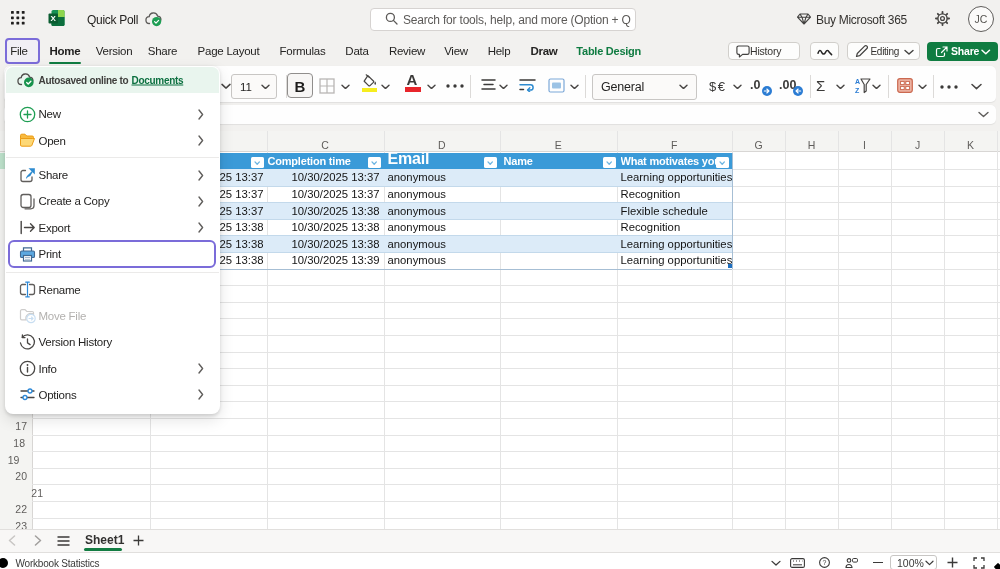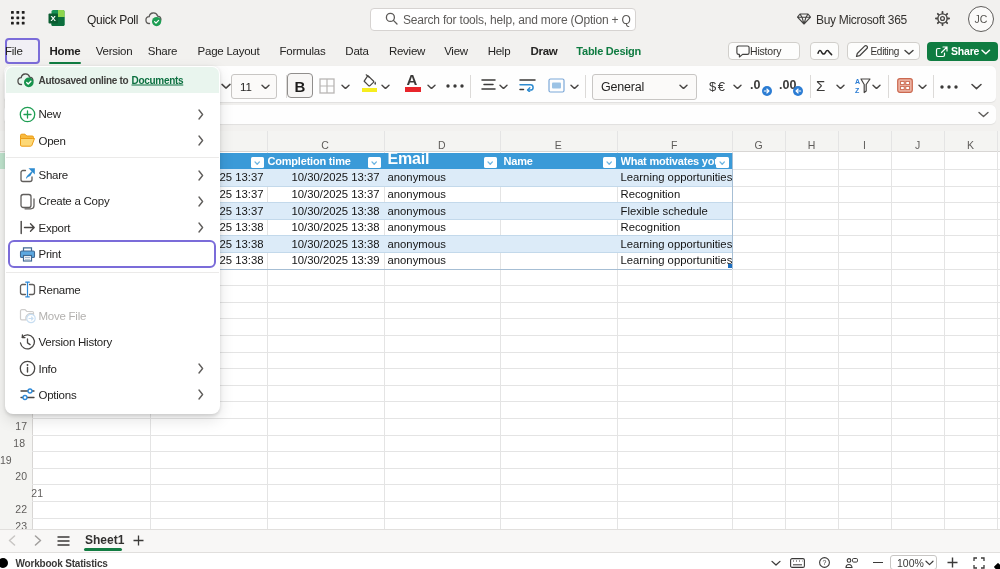--- a/index.html
+++ b/index.html
@@ -57,21 +57,21 @@
 <div class="abs" style="left:558.2px;top:144.8px;transform:translate(-50%,-50%);font-size:10.5px;color:#5f5d5b">E</div>
 <div class="abs" style="left:674.2px;top:144.8px;transform:translate(-50%,-50%);font-size:10.5px;color:#5f5d5b">F</div>
 <div class="abs" style="left:758.5px;top:144.8px;transform:translate(-50%,-50%);font-size:10.5px;color:#5f5d5b">G</div>
 <div class="abs" style="left:811.5px;top:144.8px;transform:translate(-50%,-50%);font-size:10.5px;color:#5f5d5b">H</div>
 <div class="abs" style="left:864.5px;top:144.8px;transform:translate(-50%,-50%);font-size:10.5px;color:#5f5d5b">I</div>
 <div class="abs" style="left:917.5px;top:144.8px;transform:translate(-50%,-50%);font-size:10.5px;color:#5f5d5b">J</div>
 <div class="abs" style="left:970.5px;top:144.8px;transform:translate(-50%,-50%);font-size:10.5px;color:#5f5d5b">K</div>
 <div class="abs" style="left:0;top:409.7px;width:27px;transform:translateY(-50%);font-size:10.5px;color:#5f5d5b;text-align:right">16</div>
 <div class="abs" style="left:0;top:426.3px;width:27px;transform:translateY(-50%);font-size:10.5px;color:#5f5d5b;text-align:right">17</div>
 <div class="abs" style="left:0;top:442.9px;width:25px;transform:translateY(-50%);font-size:10.5px;color:#5f5d5b;text-align:right">18</div>
-<div class="abs" style="left:0;top:459.5px;width:27px;transform:translateY(-50%);font-size:10.5px;color:#5f5d5b;text-align:left">19</div>
+<div class="abs" style="left:0;top:459.5px;width:27px;transform:translateY(-50%);font-size:10.5px;color:#5f5d5b;text-align:center">19</div>
 <div class="abs" style="left:0;top:476.1px;width:27px;transform:translateY(-50%);font-size:10.5px;color:#5f5d5b;text-align:right">20</div>
 <div class="abs" style="left:16px;top:492.7px;width:27px;transform:translateY(-50%);font-size:10.5px;color:#5f5d5b;text-align:right">21</div>
 <div class="abs" style="left:0;top:509.3px;width:27px;transform:translateY(-50%);font-size:10.5px;color:#5f5d5b;text-align:right">22</div>
 <div class="abs" style="left:0;top:525.9px;width:27px;transform:translateY(-50%);font-size:10.5px;color:#5f5d5b;text-align:right">23</div>
 <div class="abs" style="left:32px;top:152.5px;width:700px;height:16.5px;background:#3a9ad8"></div>
 <div class="abs" style="left:32px;top:169.0px;width:700px;height:16.60px;background:#dcebf8"></div>
 <div class="abs" style="right:736.5px;top:177.3px;transform:translateY(-50%);font-size:11.3px;color:#141414;font-weight:400;white-space:nowrap;">25 13:37</div>
 <div class="abs" style="right:620.5px;top:177.3px;transform:translateY(-50%);font-size:11.3px;color:#141414;font-weight:400;white-space:nowrap;">10/30/2025 13:37</div>
 <div class="abs" style="left:387.5px;top:177.3px;transform:translateY(-50%);font-size:11.3px;color:#141414;font-weight:400;white-space:nowrap;">anonymous</div>
 <div class="abs" style="left:620.5px;top:177.3px;transform:translateY(-50%);font-size:11.3px;color:#141414;font-weight:400;white-space:nowrap;">Learning opportunities</div>
@@ -171,21 +171,21 @@
     <rect x="6.6" y="0" width="1.8" height="3.4" rx="0.8" fill="#484644" transform="rotate(180 7.5 7.5)"></rect>
     <rect x="6.6" y="0" width="1.8" height="3.4" rx="0.8" fill="#484644" transform="rotate(225 7.5 7.5)"></rect>
     <rect x="6.6" y="0" width="1.8" height="3.4" rx="0.8" fill="#484644" transform="rotate(270 7.5 7.5)"></rect>
     <rect x="6.6" y="0" width="1.8" height="3.4" rx="0.8" fill="#484644" transform="rotate(315 7.5 7.5)"></rect>
 <circle cx="7.5" cy="7.5" r="4.6" fill="#f5f4f2" stroke="#484644" stroke-width="1.4"></circle>
 <circle cx="7.5" cy="7.5" r="1.9" fill="none" stroke="#484644" stroke-width="1.3"></circle>
 </svg>
 <div class="abs" style="left:968px;top:6px;width:26px;height:26px;border-radius:50%;border:1.4px solid #5f5d5b;background:#fbfaf9"></div>
 <div class="abs" style="left:968px;top:19px;width:26px;transform:translateY(-50%);text-align:center;font-size:10.5px;color:#55534f">JC</div>
 <div class="abs" style="left:5px;top:38.2px;width:35px;height:25.6px;background:#f1eff5;border:2px solid #7b6cd9;border-radius:4px"></div>
-<div class="abs" style="left:5px;top:51px;width:28px;transform:translateY(-50%);font-size:11.5px;letter-spacing:-0.25px;color:#252423">File</div>
+<div class="abs" style="left:5px;top:51px;width:28px;transform:translateY(-50%);text-align:center;font-size:11.5px;letter-spacing:-0.25px;color:#252423">File</div>
 <div class="abs" style="left:65px;top:51px;transform:translate(-50%,-50%);font-size:11.5px;letter-spacing:-0.25px;font-weight:700;color:#1f1e1d;white-space:nowrap">Home</div>
 <div class="abs" style="left:114px;top:51px;transform:translate(-50%,-50%);font-size:11.5px;letter-spacing:-0.25px;font-weight:400;color:#252423;white-space:nowrap">Version</div>
 <div class="abs" style="left:162.5px;top:51px;transform:translate(-50%,-50%);font-size:11.5px;letter-spacing:-0.25px;font-weight:400;color:#252423;white-space:nowrap">Share</div>
 <div class="abs" style="left:228.5px;top:51px;transform:translate(-50%,-50%);font-size:11.5px;letter-spacing:-0.25px;font-weight:400;color:#252423;white-space:nowrap">Page Layout</div>
 <div class="abs" style="left:302.5px;top:51px;transform:translate(-50%,-50%);font-size:11.5px;letter-spacing:-0.25px;font-weight:400;color:#252423;white-space:nowrap">Formulas</div>
 <div class="abs" style="left:357px;top:51px;transform:translate(-50%,-50%);font-size:11.5px;letter-spacing:-0.25px;font-weight:400;color:#252423;white-space:nowrap">Data</div>
 <div class="abs" style="left:407px;top:51px;transform:translate(-50%,-50%);font-size:11.5px;letter-spacing:-0.25px;font-weight:400;color:#252423;white-space:nowrap">Review</div>
 <div class="abs" style="left:456px;top:51px;transform:translate(-50%,-50%);font-size:11.5px;letter-spacing:-0.25px;font-weight:400;color:#252423;white-space:nowrap">View</div>
 <div class="abs" style="left:499px;top:51px;transform:translate(-50%,-50%);font-size:11.5px;letter-spacing:-0.25px;font-weight:400;color:#252423;white-space:nowrap">Help</div>
 <div class="abs" style="left:544px;top:51px;transform:translate(-50%,-50%);font-size:11.5px;letter-spacing:-0.25px;font-weight:700;color:#252423;white-space:nowrap">Draw</div>
@@ -338,21 +338,21 @@
   </svg>
 <svg class="abs" style="left:57px;top:535.5px" width="13" height="10" viewBox="0 0 13 10">
 <path d="M0.5 1 H12.5 M0.5 5 H12.5 M0.5 9 H12.5" stroke="#3b3a39" stroke-width="1.3"></path>
   </svg>
 <div class="abs" style="left:85px;top:540.0px;transform:translateY(-50%);font-size:12px;color:#323130;font-weight:700;white-space:nowrap;">Sheet1</div>
 <div class="abs" style="left:84px;top:548.3px;width:38px;height:2.6px;background:#127c42;border-radius:1.5px"></div>
 <svg class="abs" style="left:133px;top:534.5px" width="11" height="11" viewBox="0 0 11 11">
 <path d="M5.5 0.5 V10.5 M0.5 5.5 H10.5" stroke="#3b3a39" stroke-width="1.3"></path>
   </svg>
 <div class="abs" style="left:0;top:552px;width:1000px;height:17px;background:#fff;border-top:1px solid #e1dfdd"></div>
-<div class="abs" style="left:15.5px;top:562.5px;transform:translateY(-50%);font-size:10px;color:#3b3a39;font-weight:700;white-space:nowrap;letter-spacing:-0.2px">Workbook Statistics</div>
+<div class="abs" style="left:15.5px;top:562.5px;transform:translateY(-50%);font-size:10px;color:#3b3a39;font-weight:400;white-space:nowrap;letter-spacing:-0.2px">Workbook Statistics</div>
 <svg class="abs" style="left:771px;top:560px" width="10" height="6.2" viewBox="0 0 10 6.2">
     <path d="M1 1.4 L5.0 5.1 L9 1.4" fill="none" stroke="#3b3a39" stroke-width="1.3" stroke-linecap="round" stroke-linejoin="round"></path>
   </svg>
 <svg class="abs" style="left:790px;top:557.5px" width="15" height="10" viewBox="0 0 15 10">
 <rect x="0.6" y="0.6" width="13.8" height="8.8" rx="1.5" fill="none" stroke="#3b3a39" stroke-width="1.1"></rect>
 <path d="M3 3 H4 M6 3 H7 M9 3 H10 M12 3 H12.5 M3 6.8 H12" stroke="#3b3a39" stroke-width="1"></path>
 </svg>
 <svg class="abs" style="left:819px;top:557px" width="11" height="11" viewBox="0 0 11 11">
 <circle cx="5.5" cy="5.5" r="4.9" fill="none" stroke="#3b3a39" stroke-width="1.1"></circle>
 <text x="5.5" y="8" font-size="7" fill="#3b3a39" text-anchor="middle" font-family="Liberation Sans">?</text>

